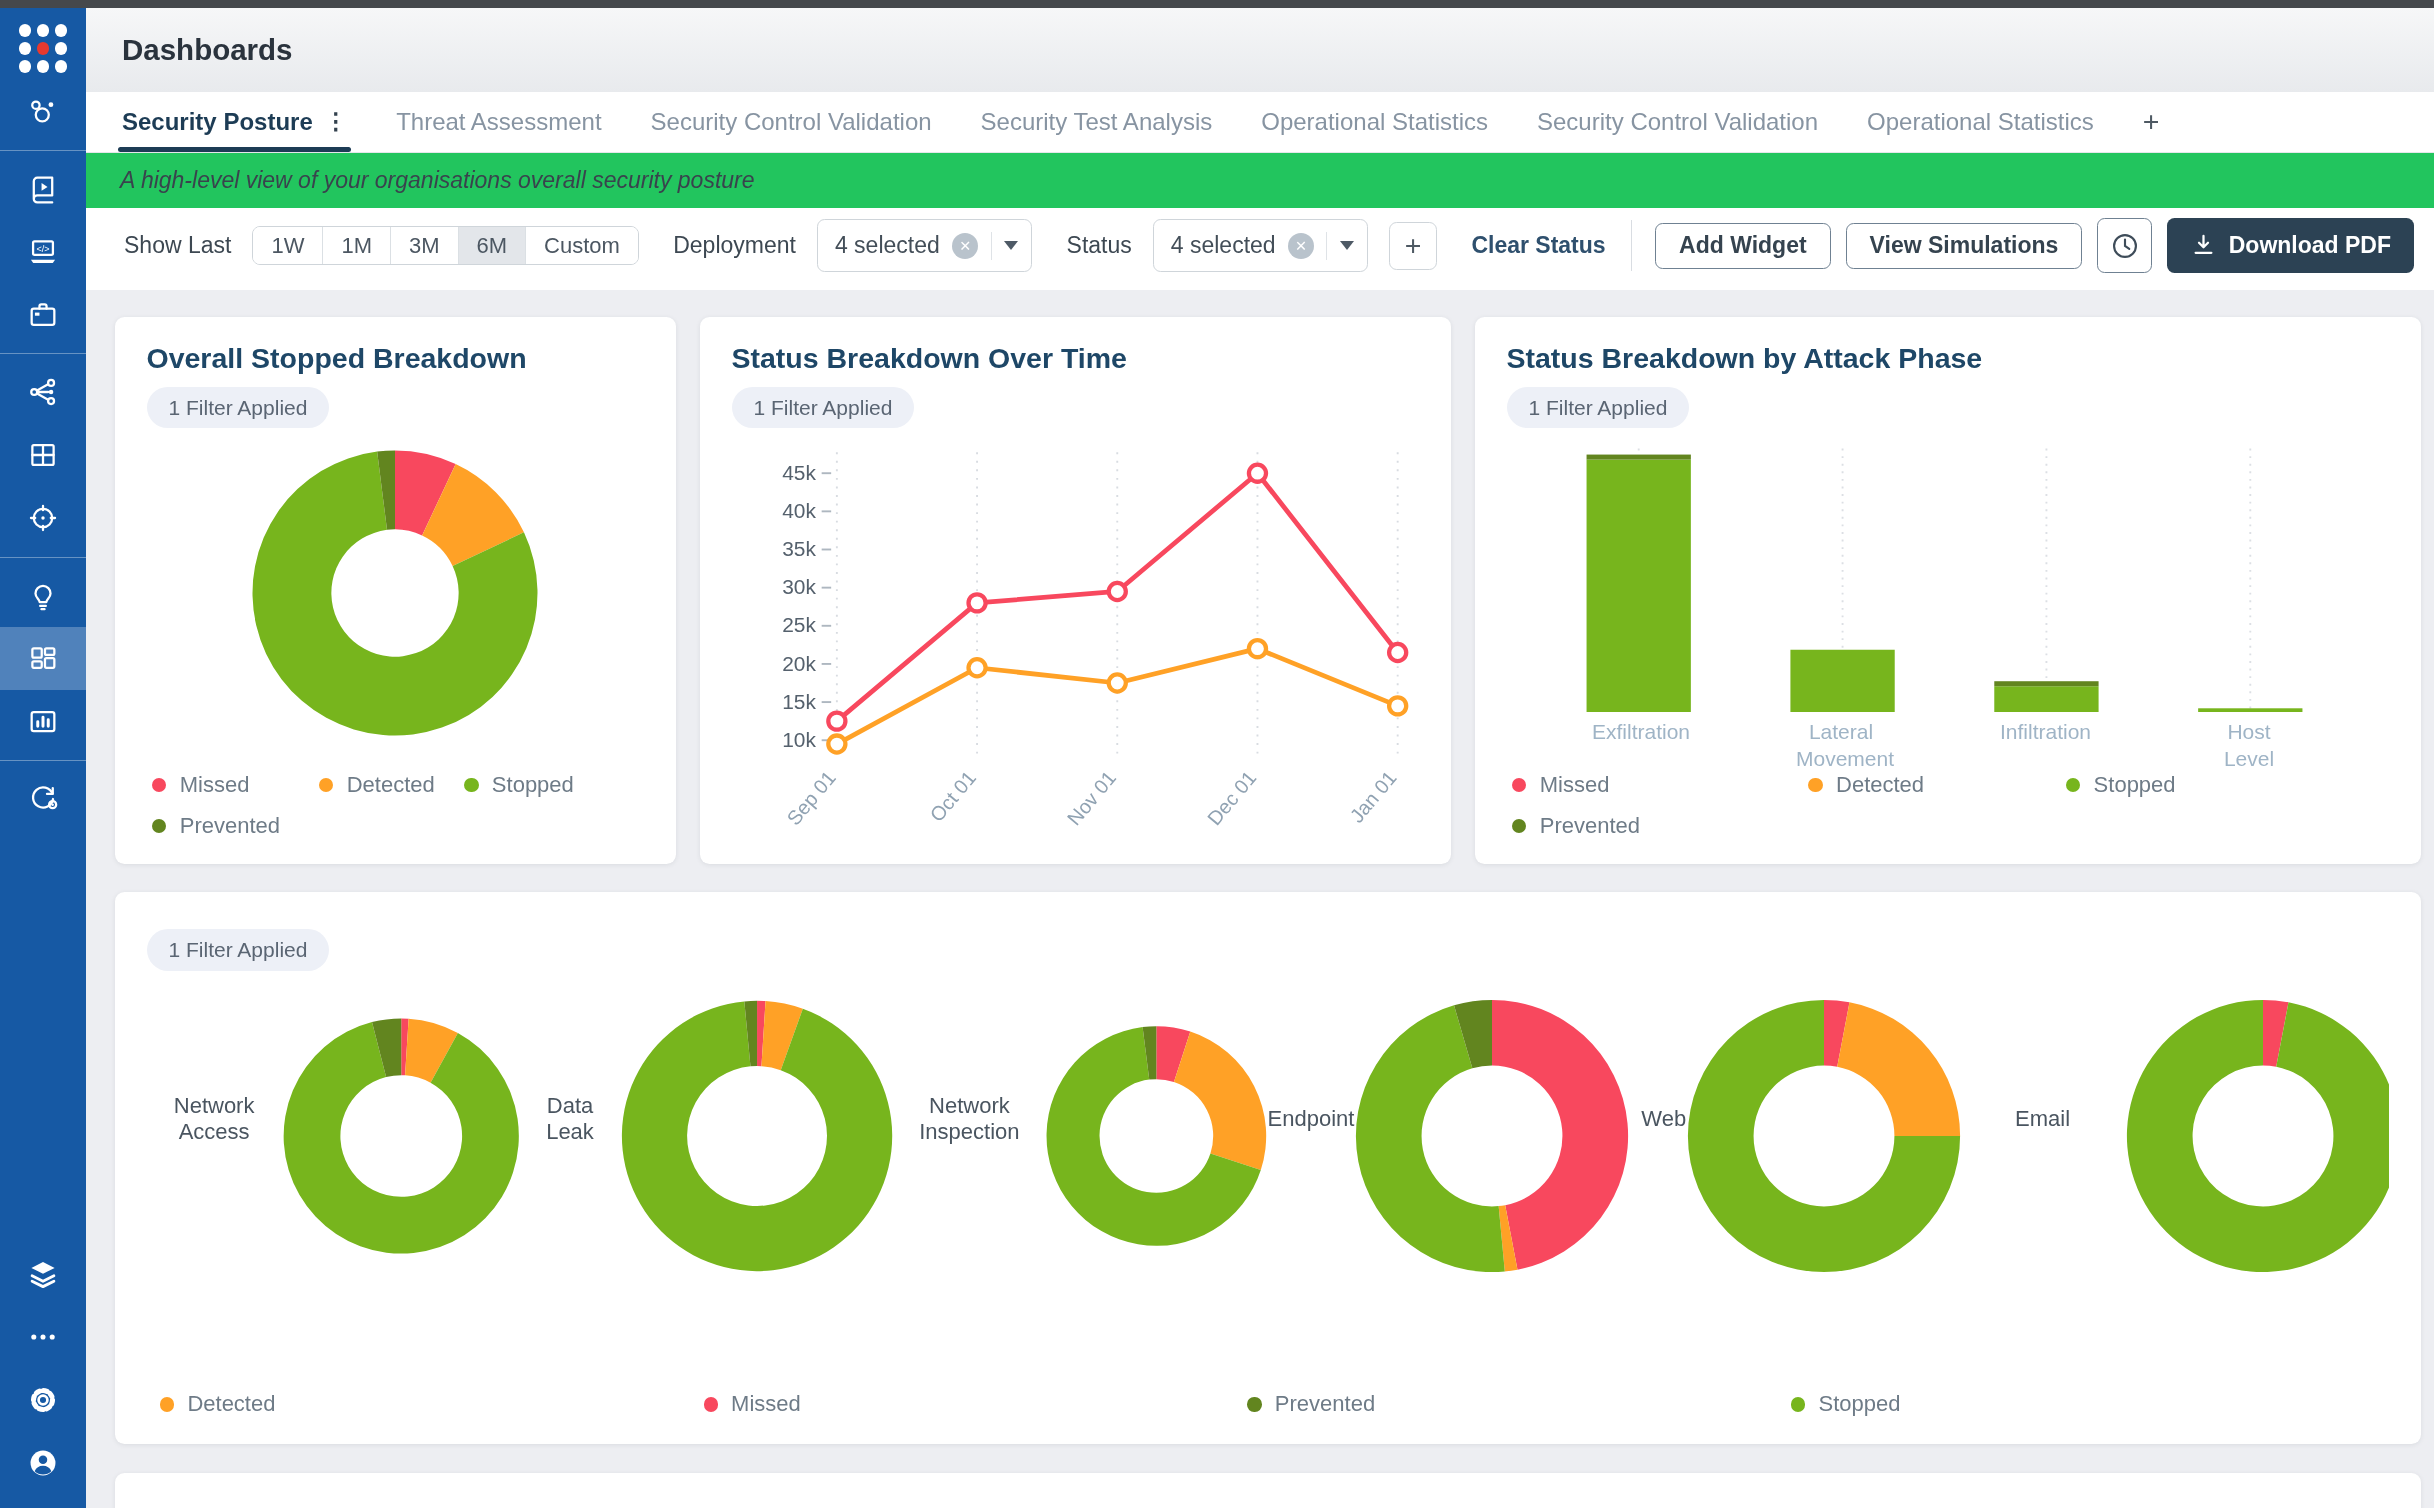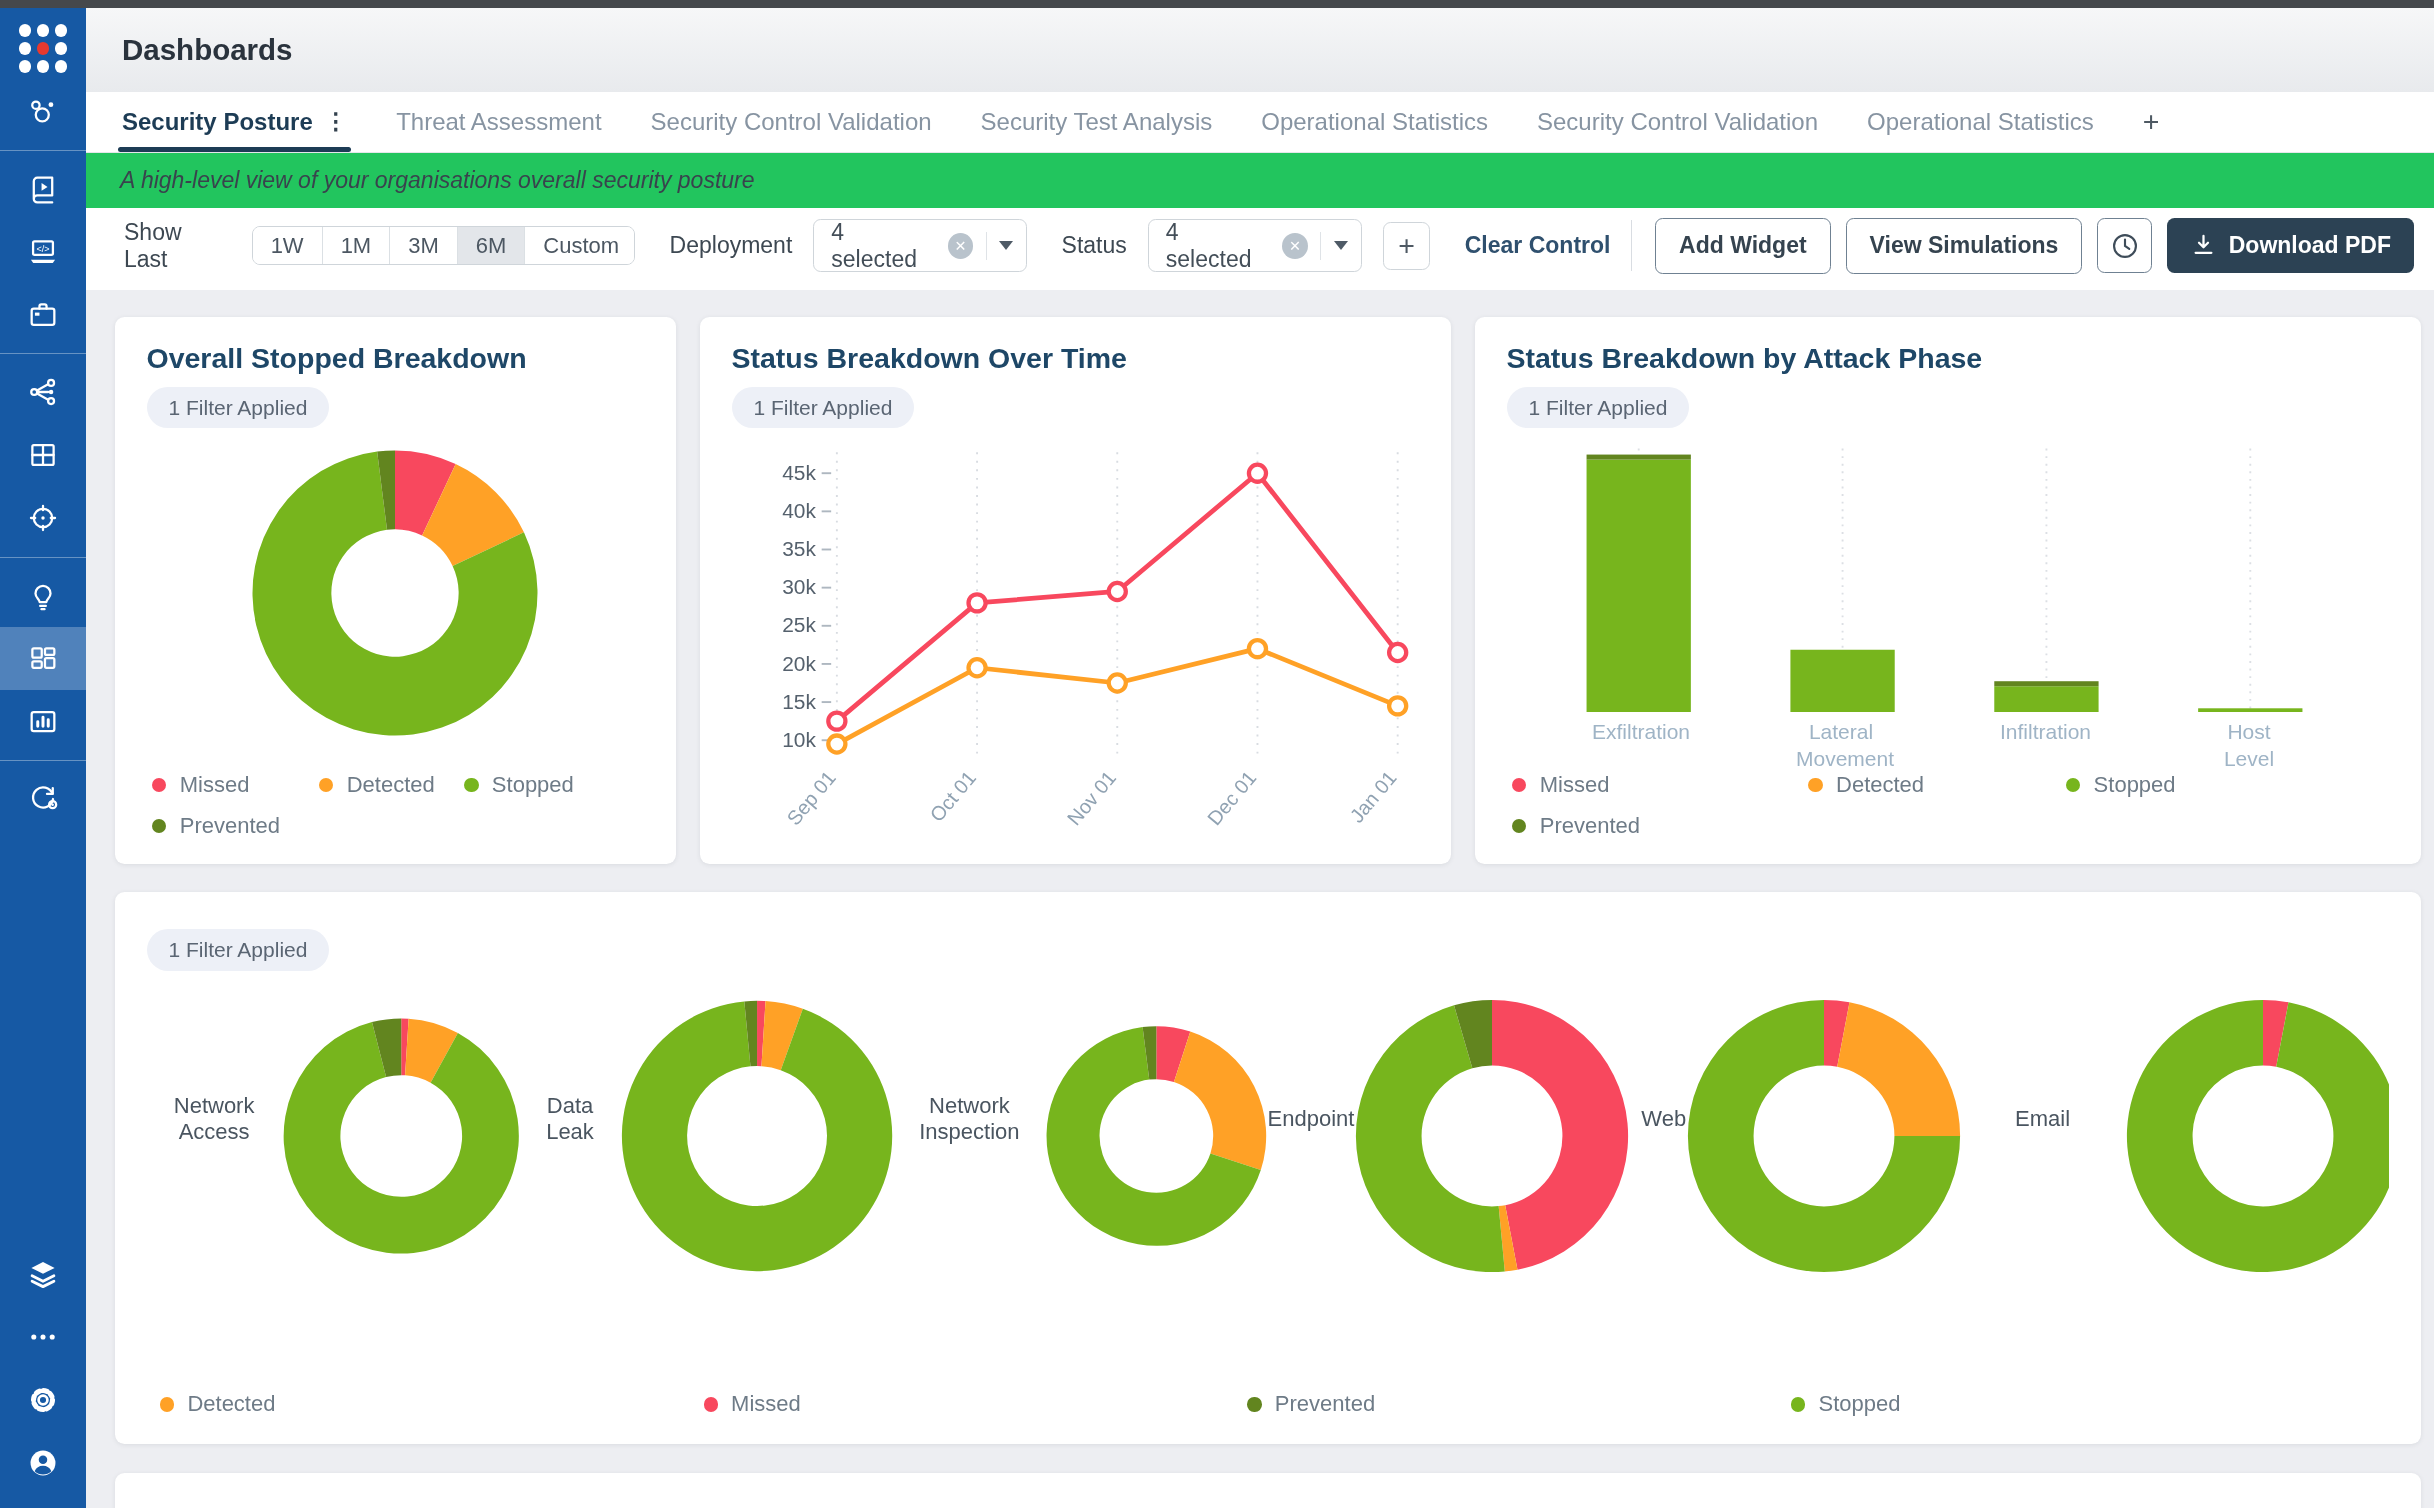--- a/index.html
+++ b/index.html
@@ -43,21 +43,21 @@
   .seg.selected { background:#e3e6ea; }
   .dd { display:flex; align-items:center; border:1.4px solid #cfd5da; border-radius:7.6px; height:53px; padding:0 13.3px 0 17px; gap:12.4px; cursor:pointer; }
   .dd .val { font-size:23px; color:#434e58; }
   .xcirc { width:26px; height:26px; border-radius:50%; background:#b9c3cc; color:#fff; display:flex; align-items:center; justify-content:center; font-size:14.3px; }
   .ddsep { width:1px; height:28.5px; background:#dfe3e7; }
   .caret { width:0; height:0; border-left:7.6px solid transparent; border-right:7.6px solid transparent; border-top:9.5px solid #4e5a66; }
   .plusbtn { width:48px; height:48px; border:1.4px solid #cfd5da; border-radius:7.6px; display:flex; align-items:center; justify-content:center; font-size:28.5px; color:#4e5963; cursor:pointer; }
   .clearlink { font-size:23px; font-weight:600; color:#2f506e; margin-left:13.3px; cursor:pointer; white-space:nowrap; }
   .rgroup { margin-left:auto; display:flex; align-items:center; gap:15px; }
   .vdiv { width:1px; height:51px; background:#d9dde2; margin-right:7.6px; }
-  .obtn { height:56px; border:1.4px solid #6F8192; border-radius:7.6px; display:flex; align-items:center; padding:0 23px; font-size:23px; font-weight:600; color:#35434f; background:#fff; cursor:pointer; white-space:nowrap; }
+  .obtn { height:46px; border:1.4px solid #6F8192; border-radius:7.6px; display:flex; align-items:center; padding:0 23px; font-size:23px; font-weight:600; color:#35434f; background:#fff; cursor:pointer; white-space:nowrap; }
   .iconbtn { width:55px; height:55px; padding:0; justify-content:center; }
   .darkbtn { height:55px; background:#2C4254; border-radius:7.6px; display:flex; align-items:center; gap:11.4px; padding:16px 23px; font-size:23px; font-weight:600; color:#fff; cursor:pointer; white-space:nowrap; }
 
   
   .content { flex:1; background:#edeef2; padding:27px 14.3px 0 28.5px; display:flex; flex-direction:column; gap:28.5px; overflow:hidden; min-height:0; }
   .row1 { display:flex; gap:24px; height:547px; flex:none; }
   .card { background:#fff; border-radius:9.5px; box-shadow:0 1px 4.8px rgba(30,40,50,.09); padding:25px 32px 21px; display:flex; flex-direction:column; }
   .card.c1 { width:561px; }
   .card.c2 { width:751px; }
   .card.c3 { width:946px; }
@@ -263,21 +263,21 @@
           <span class="caret"></span>
         </div>
         <span class="flabel" style="margin-left:13.3px">Status</span>
         <div class="dd">
           <span class="val">4 selected</span>
           <span class="xcirc">✕</span>
           <span class="ddsep"></span>
           <span class="caret"></span>
         </div>
         <div class="plusbtn">+</div>
-        <span class="clearlink">Clear Control</span>
+        <span class="clearlink">Clear Status</span>
 
         <div class="rgroup">
           <span class="vdiv"></span>
           <button class="obtn">Add Widget</button>
           <button class="obtn">View Simulations</button>
           <button class="obtn iconbtn">
             <svg width="32" height="32" viewBox="0 0 24 24">
                 <circle cx="12" cy="12" r="8.2" stroke="#3e4c59" stroke-width="1.6" fill="none"></circle>
                 <path d="M12 7.2V12l3.2 2.2" stroke="#3e4c59" stroke-width="1.6" fill="none" stroke-linecap="round"></path>
               </svg>

